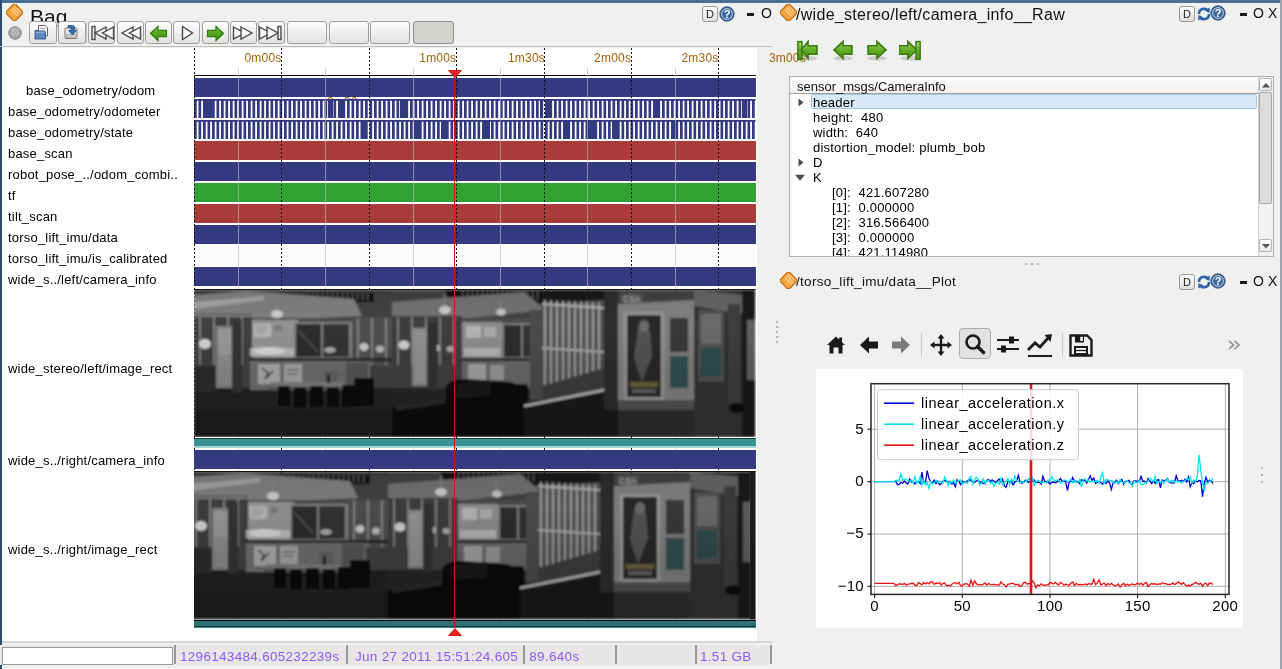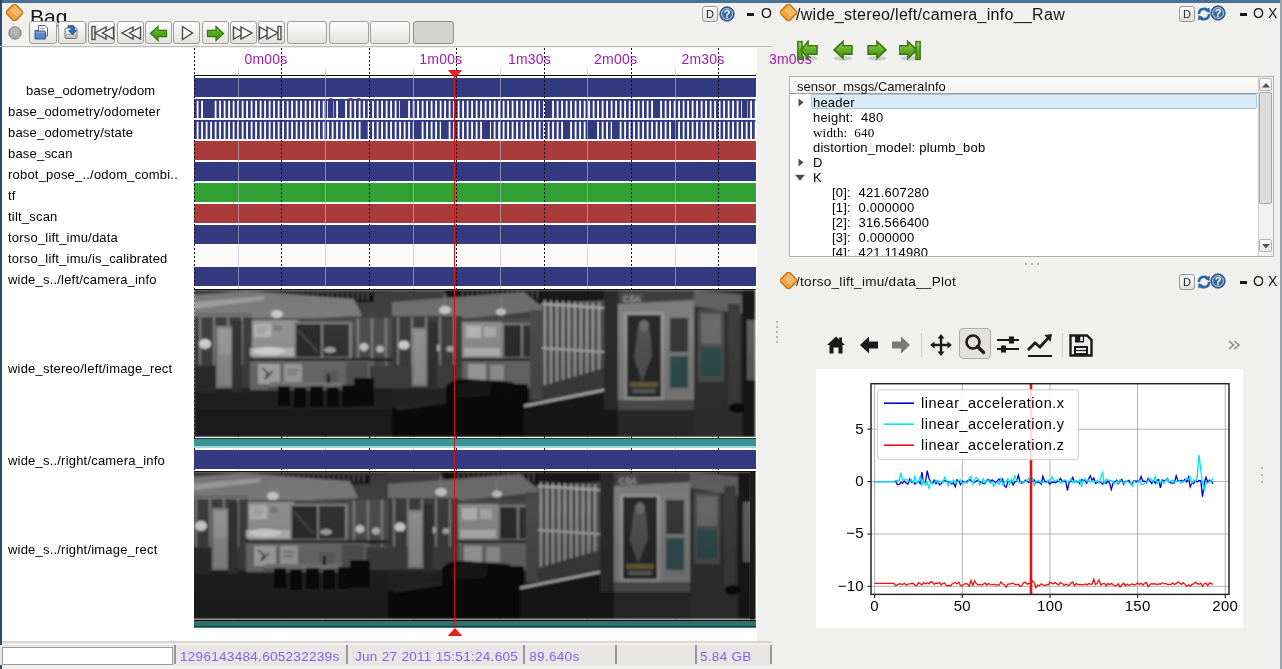--- a/index.html
+++ b/index.html
@@ -9,21 +9,21 @@
 .lbl{position:absolute;left:8px;font-size:13px;letter-spacing:0.2px;color:#000;white-space:nowrap;}
 .band{position:absolute;left:194px;width:561.5px;height:19px;}
 .blue{background:#333a80;}
 .red{background:#a93b3b;}
 .green{background:#30a132;}
 .tbtn{position:absolute;top:21px;height:21px;border:1px solid #9f9f9f;border-radius:3px;
   background:linear-gradient(#fefefe,#ededec 55%,#e3e2e0);}
 .gridmaj{position:absolute;top:48px;width:1px;height:580px;
   background:repeating-linear-gradient(180deg,#101018 0 2px,rgba(0,0,0,0) 2px 4px);}
 .gridmin{position:absolute;top:68px;width:1px;height:560px;background:rgba(185,185,195,0.62);}
-.ticklbl{position:absolute;top:51px;font-size:14px;letter-spacing:0.2px;color:#a21caf;padding-left:47px;}
+.ticklbl{position:absolute;top:51px;font-size:12px;letter-spacing:0.2px;color:#a16207;padding-left:47px;}
 .statxt{position:absolute;top:648.5px;font-size:13.5px;letter-spacing:0.3px;color:#8b5cf6;white-space:nowrap;}
 .statdiv{position:absolute;top:645px;height:19px;width:2px;background:#9a9896;}
 .trow{position:absolute;left:813px;font-size:13px;letter-spacing:0.2px;color:#000;white-space:pre;}
 .titlebtnD{position:absolute;width:14px;height:14px;border:1px solid #999;border-radius:3px;
   background:linear-gradient(#fdfdfd,#e0dfdd);font-size:11px;text-align:center;line-height:14px;color:#222;}
 </style>
 </head>
 <body>
 
 <div class="abs" style="left:0;top:0;width:1282px;height:3px;background:#4a7195;"></div>
@@ -470,21 +470,21 @@
 <div class="abs" style="left:2px;top:646.5px;width:169px;height:16px;background:#fff;border:1px solid #9a9896;"></div>
 <div class="statdiv" style="left:174px;"></div>
 <div class="statdiv" style="left:346px;"></div>
 <div class="statdiv" style="left:523.4px;"></div>
 <div class="statdiv" style="left:614.6px;"></div>
 <div class="statdiv" style="left:695.4px;"></div>
 <div class="statdiv" style="left:770.4px;"></div>
 <div class="statxt" style="left:180px;">1296143484.605232239s</div>
 <div class="statxt" style="left:355px;">Jun 27 2011 15:51:24.605</div>
 <div class="statxt" style="left:529.3px;">89.640s</div>
-<div class="statxt" style="left:700px;">5.84 GB</div>
+<div class="statxt" style="left:700px;">1.51 GB</div>
 </div>
 
 <div id="rtop">
 <svg class="abs" style="left:780px;top:4px;" width="17" height="17">
       <g transform="rotate(45 8.5 8.5)">
         <rect x="2.0" y="2.0" width="13" height="13" rx="2" fill="#f4a540" stroke="#c66a10" stroke-width="1.3"></rect>
         <path d="M4.0 4.0 h9 M4.0 6.5 h9 M4.0 9.0 h9" stroke="#fbd9a8" stroke-width="1"></path>
       </g>
     </svg>
 <div class="abs" style="left:796px;top:6px;font-size:16px;letter-spacing:0.3px;">/wide_stereo/left/camera_info__Raw</div>
@@ -555,21 +555,21 @@
     </svg>
 <div class="abs" style="left:789px;top:76px;width:485px;height:181px;background:#fff;border:1px solid #b0b0b0;box-sizing:border-box;"></div>
 <div class="abs" style="left:790px;top:77px;width:483px;height:15.5px;background:linear-gradient(#fcfcfc,#f1f1f1);border-bottom:1px solid #a0a0a0;"></div>
 <div class="abs" style="left:797px;top:78.5px;font-size:13px;">sensor_msgs/CameraInfo</div>
 <div class="abs" style="left:811px;top:94px;width:446px;height:15px;background:#d9eaf8;border:1px solid #a5c8e1;border-radius:2px;box-sizing:border-box;"></div>
 <div class="trow" style="left:813px;top:95px;">header</div>
 <svg class="abs" style="left:797px;top:98px;" width="8" height="10">
       <path d="M1.5 0.5 L6.5 4.5 L1.5 8.5 Z" fill="#4d4d4d"></path>
     </svg>
 <div class="trow" style="left:813px;top:110px;">height:  480</div>
-<div class="trow" style="left:813px;top:125px;font-family:Liberation Serif, serif;">width:  640</div>
+<div class="trow" style="left:813px;top:125px;">width:  640</div>
 <div class="trow" style="left:813px;top:140px;">distortion_model: plumb_bob</div>
 <div class="trow" style="left:813px;top:155px;">D</div>
 <svg class="abs" style="left:797px;top:158px;" width="8" height="10">
       <path d="M1.5 0.5 L6.5 4.5 L1.5 8.5 Z" fill="#4d4d4d"></path>
     </svg>
 <div class="trow" style="left:813px;top:170px;">K</div>
 <svg class="abs" style="left:794px;top:174px;" width="12" height="8">
       <path d="M1 0.8 L11 0.8 L6 6.8 Z" fill="#4d4d4d"></path>
     </svg>
 <div class="trow" style="left:832px;top:185px;">[0]:  421.607280</div>

